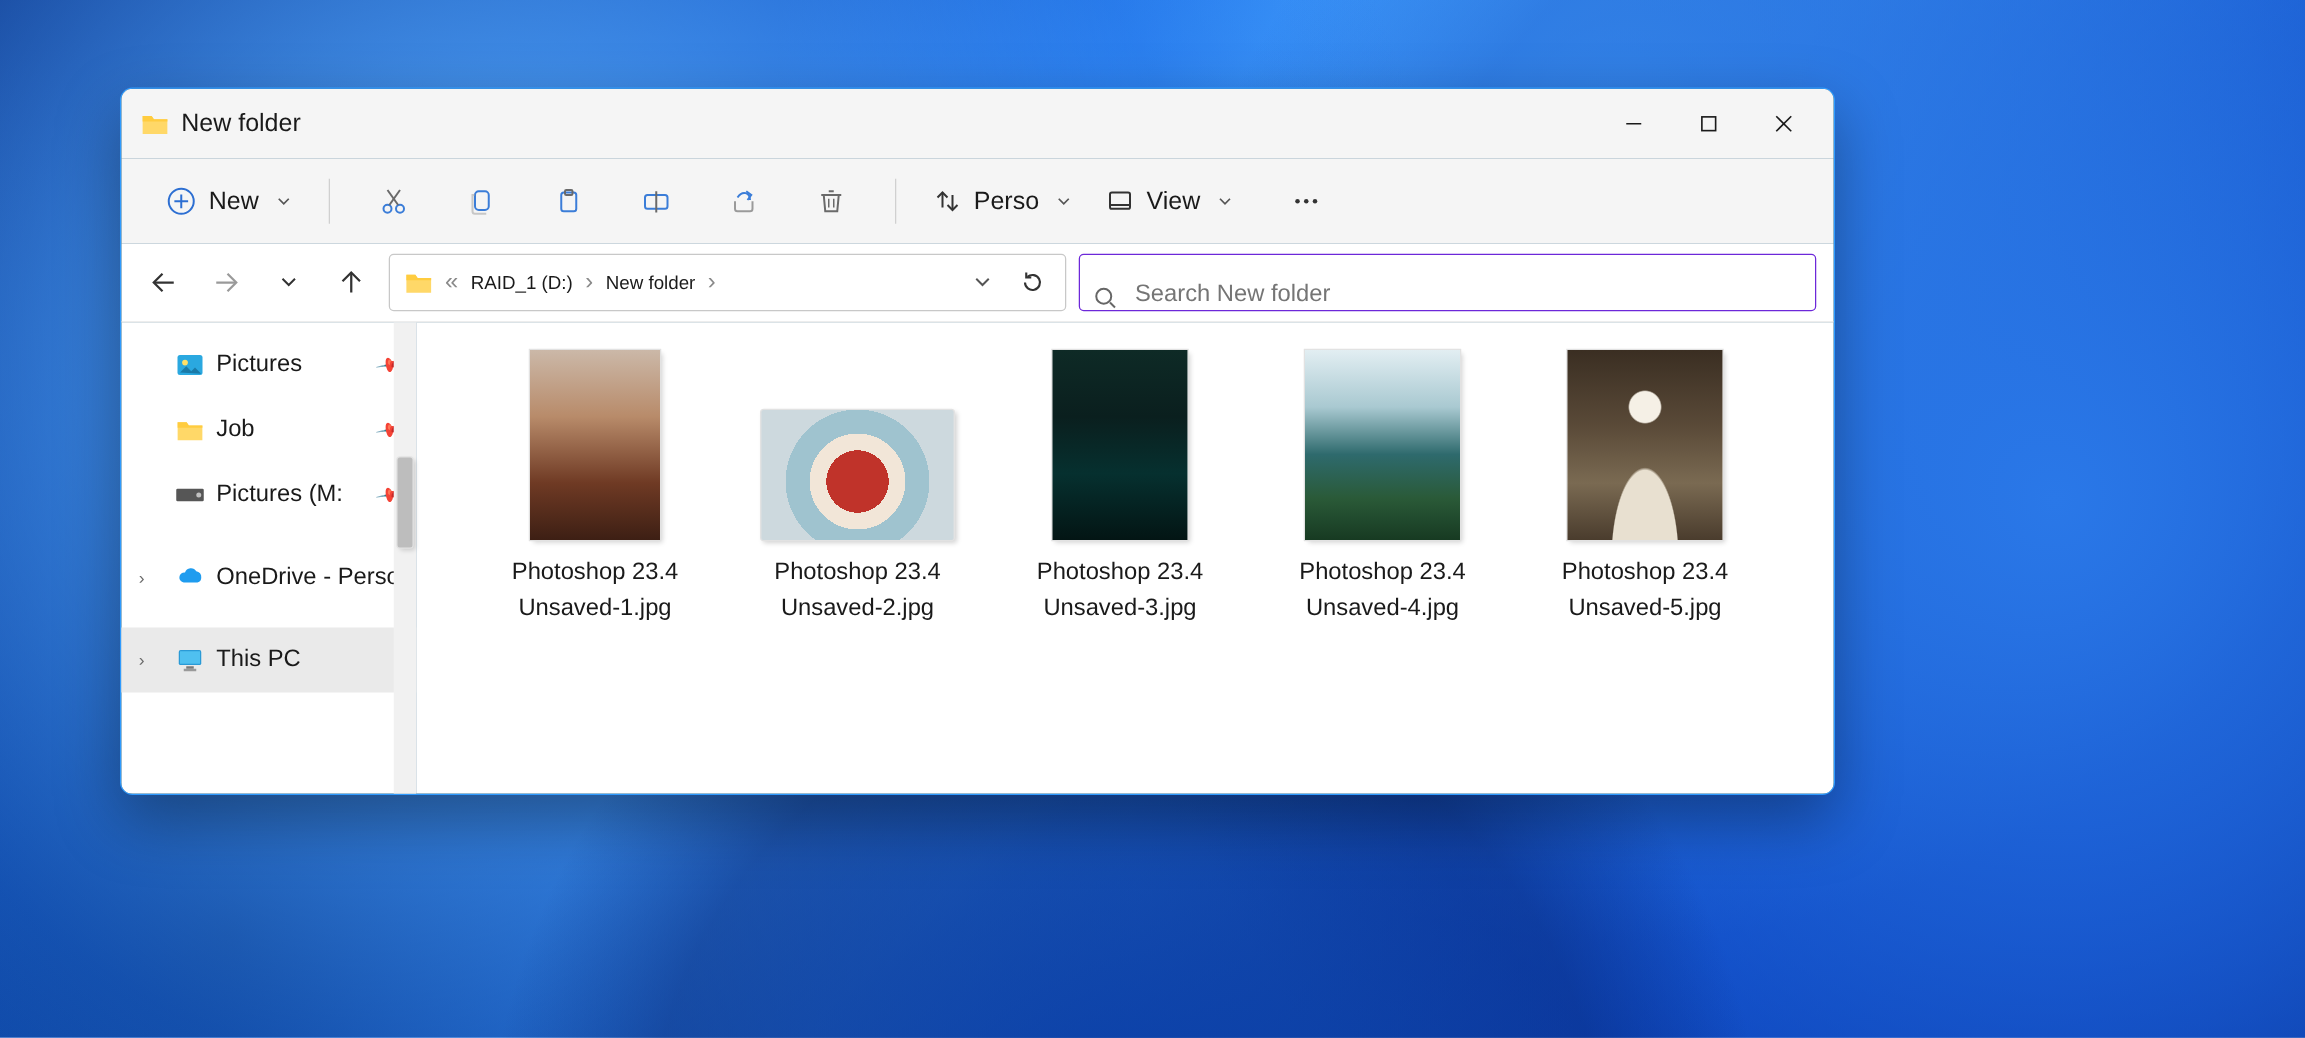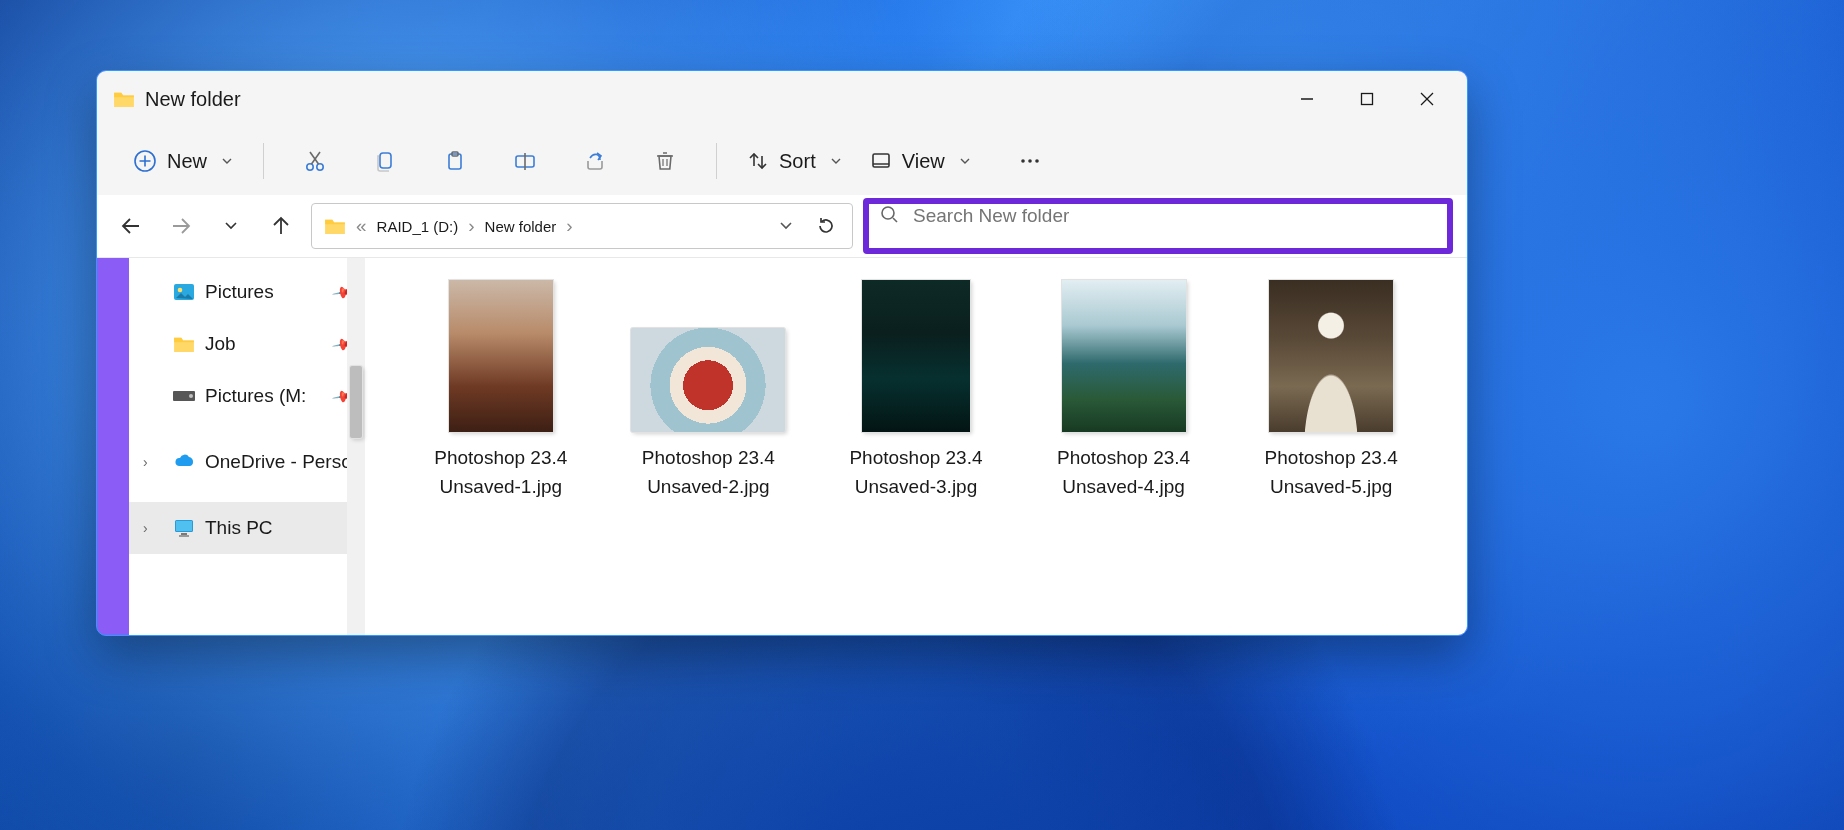--- a/index.html
+++ b/index.html
@@ -15,21 +15,21 @@
   .swirl{position:absolute;border-radius:50%;}
   .s1{width:1800px;height:1800px;left:-500px;top:-600px;
       background:radial-gradient(circle,#5bb0ff 0%,rgba(40,120,230,.3) 45%,transparent 60%);}
   .s2{width:1600px;height:1600px;right:-600px;top:-400px;
       background:radial-gradient(circle,#2a78e8 0%,rgba(15,70,190,.4) 50%,transparent 65%);}
   .s3{width:1200px;height:1200px;left:300px;bottom:-700px;
       background:radial-gradient(circle,#0a3fa8 0%,rgba(8,40,120,.5) 45%,transparent 60%);}
 
   .window{
     position:absolute;left:96px;top:70px;width:1370px;height:564px;
-    background:#8b5cf6;border:1px solid #2f9bff;border-radius:10px;
+    background:#0c4a6e;border:1px solid #2f9bff;border-radius:10px;
     box-shadow:0 20px 50px rgba(0,0,0,.35);
     display:flex;flex-direction:column;overflow:hidden;
   }
 
   
   .titlebar{height:56px;background:#f5f5f5;display:flex;align-items:center;padding:0 10px;}
   .titlebar .folder-ico{width:22px;height:18px;margin:0 10px 0 6px;}
   .title-text{font-size:20px;color:#1a1a1a;}
   .title-spacer{flex:1;}
   .win-btn{width:60px;height:56px;display:flex;align-items:center;justify-content:center;}
@@ -45,38 +45,38 @@
 
   
   .navrow{height:62px;background:#fff;display:flex;align-items:center;padding:0 14px;gap:10px;border-bottom:1px solid #e8e8e8;}
   .nav-btn{width:40px;height:40px;display:flex;align-items:center;justify-content:center;border-radius:4px;}
   .addressbar{flex:0 0 528px;height:44px;border:1px solid #c8c8c8;border-radius:4px;background:#fff;display:flex;align-items:center;padding:0 6px;}
   .addressbar .folder-ico{width:22px;height:18px;margin:0 6px;}
   .crumb{font-size:15px;color:#1a1a1a;padding:0 6px;}
   .crumb-sep{color:#8a8a8a;font-size:19px;padding:0 4px;}
   .ab-spacer{flex:1;}
   .ab-btn{width:40px;height:40px;display:flex;align-items:center;justify-content:center;}
-  .searchbar{flex:1;height:44px;border:6px solid #6d28d9;border-radius:4px;background:#fff;display:flex;align-items:flex-start;padding:0 10px;gap:12px;}
+  .searchbar{flex:1;height:44px;border:1px solid #6d28d9;border-radius:4px;background:#fff;display:flex;align-items:flex-end;padding:0 10px;gap:12px;}
   .searchbar input{border:none;outline:none;font-size:19px;color:#555;flex:1;background:transparent;}
 
   
-  .body{flex:1;display:flex;min-height:0;margin-left:32px;}
+  .body{flex:1;display:flex;min-height:0;}
   .sidebar{width:236px;background:#fff;position:relative;padding-top:8px;}
   .side-item{height:52px;display:flex;align-items:center;padding-left:44px;font-size:19px;color:#1a1a1a;position:relative;}
   .side-item.selected{background:#eaeaea;}
   .side-item .exp{position:absolute;left:14px;color:#6a6a6a;font-size:14px;}
   .side-item .ico{width:22px;height:22px;margin-right:10px;display:flex;align-items:center;justify-content:center;}
   .pin{position:absolute;right:10px;color:#6a6a6a;font-size:16px;transform:rotate(35deg);}
   .drive-ico{width:22px;height:10px;background:#565656;border-radius:1px;position:relative;}
   .drive-ico::after{content:"";position:absolute;right:2px;top:3px;width:4px;height:4px;background:#c0c0c0;border-radius:50%;}
   .vscroll{position:absolute;right:0;top:0;width:18px;height:100%;background:#f1f1f1;}
   .vscroll .thumb{position:absolute;left:3px;width:12px;background:#bdbdbd;border-radius:2px;}
 
   .content{flex:1;background:#fff;overflow:hidden;}
-  .items{display:flex;gap:52px;padding:18px 58px;}
+  .items{display:flex;gap:40px;padding:18px 58px;}
   .file{width:170px;display:flex;flex-direction:column;align-items:center;}
   .thumb-wrap{display:flex;align-items:flex-end;justify-content:center;height:156px;}
   .thumb{background:#888;box-shadow:0 0 0 1px #e2e2e2,2px 2px 4px rgba(0,0,0,.18);}
   .file .name{font-size:19px;color:#1a1a1a;text-align:center;margin-top:12px;line-height:1.5;white-space:pre-line;}
 
   
   .t1{width:104px;height:152px;background:linear-gradient(180deg,#cbb8a8 0%,#b88b6a 35%,#6f3a24 70%,#3d1f14 100%);}
   .t2{width:154px;height:104px;border-radius:2px;
       background:
        radial-gradient(circle at 50% 55%, #c0332a 0 26%, #f2e6d8 26% 40%, #9fc3cf 40% 60%, transparent 60%),
@@ -193,21 +193,21 @@
 
     <div class="divider"></div>
 
     <div class="pill">
       <svg width="22" height="22">
         <line x1="7" y1="4" x2="7" y2="16" stroke="#333" stroke-width="1.6"></line>
         <polyline points="3,8 7,4 11,8" fill="none" stroke="#333" stroke-width="1.6"></polyline>
         <line x1="15" y1="6" x2="15" y2="18" stroke="#333" stroke-width="1.6"></line>
         <polyline points="11,14 15,18 19,14" fill="none" stroke="#333" stroke-width="1.6"></polyline>
       </svg>
-      <span class="lbl">Sort</span>
+      <span class="lbl">Perso</span>
       <svg class="chev" width="12" height="12">
           <polyline points="2,4 6,8 10,4" fill="none" stroke="#555" stroke-width="1.4"></polyline>
         </svg>
     </div>
 
     <div class="pill">
       <svg width="22" height="22">
         <rect x="3" y="4" width="16" height="13" rx="1.5" fill="none" stroke="#333" stroke-width="1.6"></rect>
         <line x1="3" y1="14" x2="19" y2="14" stroke="#333" stroke-width="1.6"></line>
       </svg>

